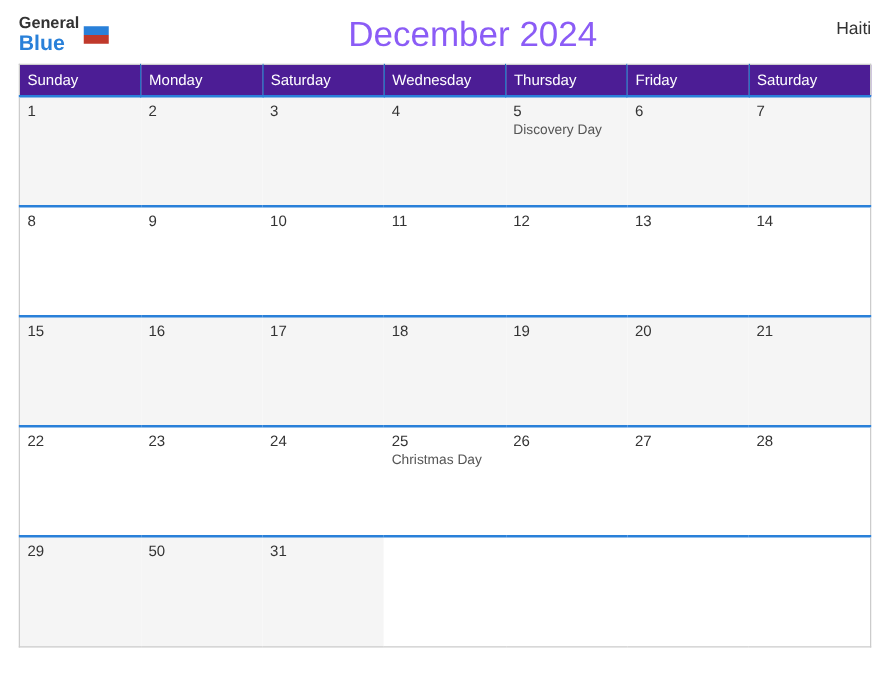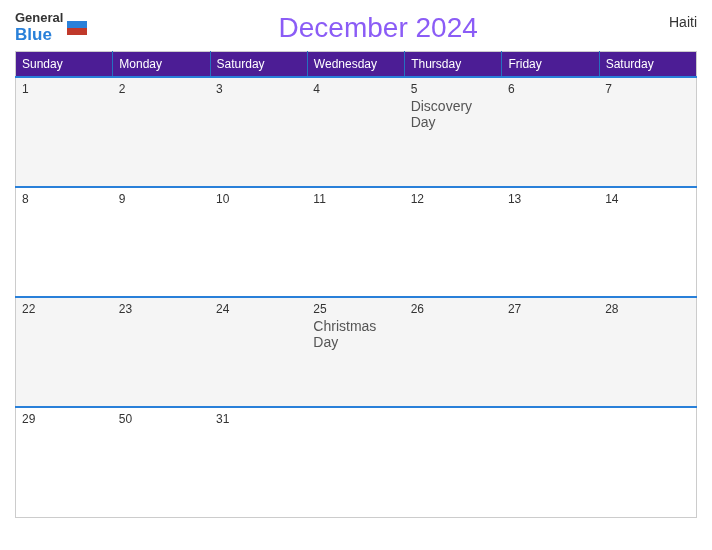--- a/index.html
+++ b/index.html
@@ -94,21 +94,21 @@
     }
     .calendar tbody tr:nth-child(odd) td {
       background: #f5f5f5;
     }
     .day-number {
       font-size: 12px;
       color: #333;
       display: block;
     }
     .holiday {
-      font-size: 14px;
+      font-size: 11px;
       color: #555;
       display: block;
       margin-top: 2px;
     }
     .empty {
       background: #fff !important;
     }
   </style>
 </head>
 <body>
@@ -184,20 +184,43 @@
           </td>
           <td>
             <span class="day-number">13</span>
           </td>
           <td>
             <span class="day-number">14</span>
           </td>
         </tr>
         <tr>
           <td>
+            <span class="day-number">15</span>
+          </td>
+          <td>
+            <span class="day-number">16</span>
+          </td>
+          <td>
+            <span class="day-number">17</span>
+          </td>
+          <td>
+            <span class="day-number">18</span>
+          </td>
+          <td>
+            <span class="day-number">19</span>
+          </td>
+          <td>
+            <span class="day-number">20</span>
+          </td>
+          <td>
+            <span class="day-number">21</span>
+          </td>
+        </tr>
+        <tr>
+          <td>
             <span class="day-number">22</span>
           </td>
           <td>
             <span class="day-number">23</span>
           </td>
           <td>
             <span class="day-number">24</span>
           </td>
           <td>
             <span class="day-number">25</span>

